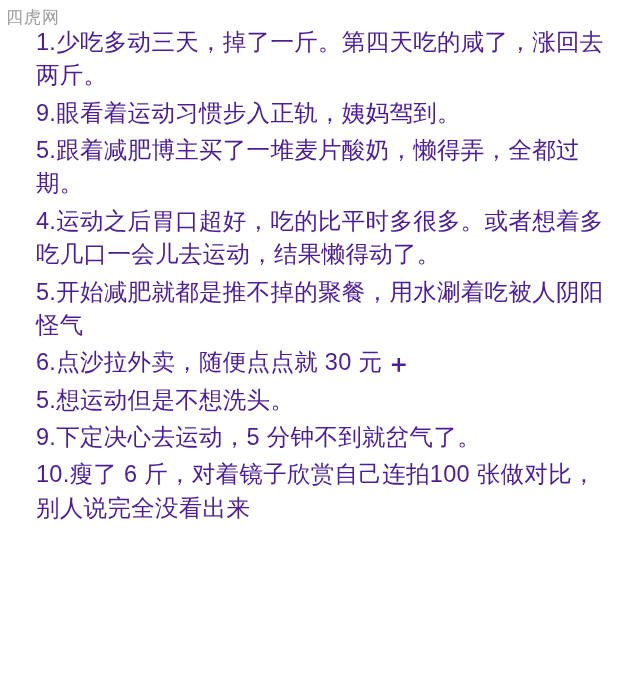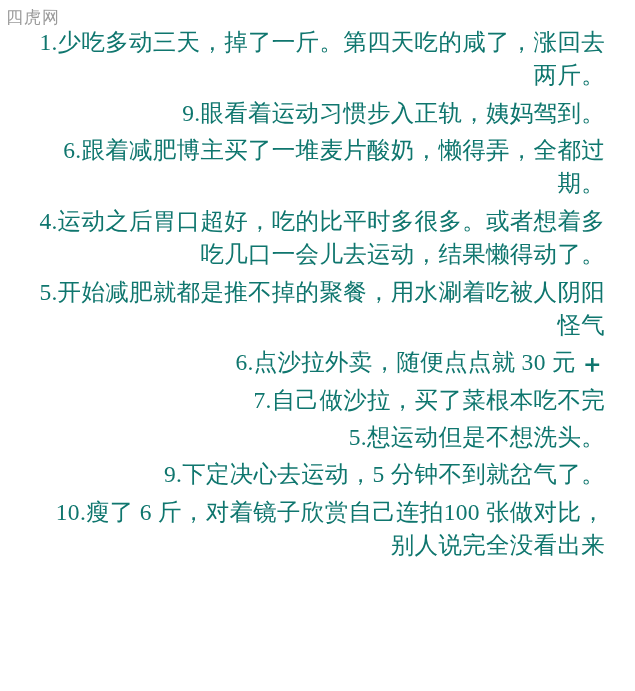--- a/index.html
+++ b/index.html
@@ -13,21 +13,20 @@
     font-family: "DejaVu Sans", "Liberation Sans", sans-serif;
     color: #1a1a1a;
     overflow: hidden;
     position: relative;
   }
   .page {
     position: relative;
     width: 635px;
     height: 584px;
     box-sizing: border-box;
-    text-align: right;
   }
   .watermark {
     position: absolute;
     top: 6px;
     left: 6px;
     font-size: 17px;
     color: #9a9a9a;
     letter-spacing: 1px;
     font-family: "DejaVu Sans", "Liberation Sans", sans-serif;
     user-select: none;
@@ -45,24 +44,24 @@
     font-family: "DejaVu Sans", "Liberation Sans", sans-serif;
   }
   .lines {
     margin: 0;
     padding: 0;
     list-style: none;
   }
   .line {
     font-size: 23.5px;
     line-height: 1.42;
-    color: #0f766e;
+    color: #4c1d95;
     margin: 0 0 4px 0;
     letter-spacing: 0.3px;
-    font-family: Liberation Serif, serif;
+    font-family: Liberation Sans, sans-serif;
     word-break: break-word;
   }
   .plus-glyph {
     display: inline-block;
     font-weight: bold;
     font-size: 25px;
     line-height: 1;
     transform: translateY(2px);
     margin-left: 4px;
   }
@@ -73,24 +72,23 @@
 <div class="page">
 
   <div class="watermark">四虎网</div>
 
   <div class="content">
 
 
     <div class="lines">
       <p class="line">1.少吃多动三天，掉了一斤。第四天吃的咸了，涨回去两斤。</p>
       <p class="line">9.眼看着运动习惯步入正轨，姨妈驾到。</p>
-      <p class="line">6.跟着减肥博主买了一堆麦片酸奶，懒得弄，全都过期。</p>
+      <p class="line">5.跟着减肥博主买了一堆麦片酸奶，懒得弄，全都过期。</p>
       <p class="line">4.运动之后胃口超好，吃的比平时多很多。或者想着多吃几口一会儿去运动，结果懒得动了。</p>
       <p class="line">5.开始减肥就都是推不掉的聚餐，用水涮着吃被人阴阳怪气</p>
       <p class="line"><span>6.点沙拉外卖，随便点点就 30 元</span><span class="plus-glyph">＋</span></p>
-      <p class="line">7.自己做沙拉，买了菜根本吃不完</p>
       <p class="line">5.想运动但是不想洗头。</p>
       <p class="line">9.下定决心去运动，5 分钟不到就岔气了。</p>
       <p class="line">10.瘦了 6 斤，对着镜子欣赏自己连拍100 张做对比，别人说完全没看出来</p>
     </div>
 
   </div>
 </div>
 
 </body></html>

